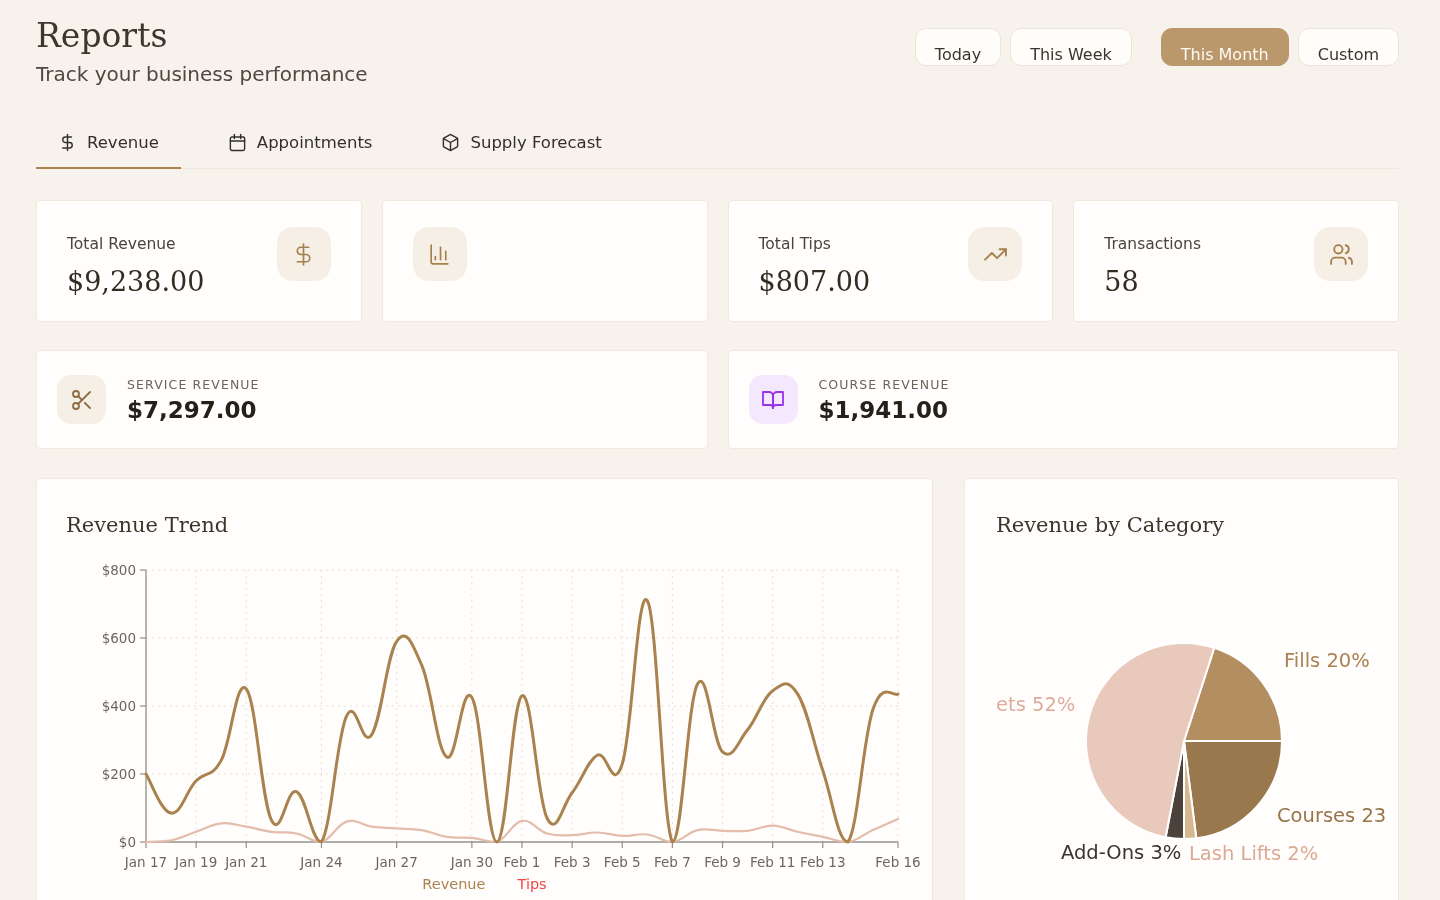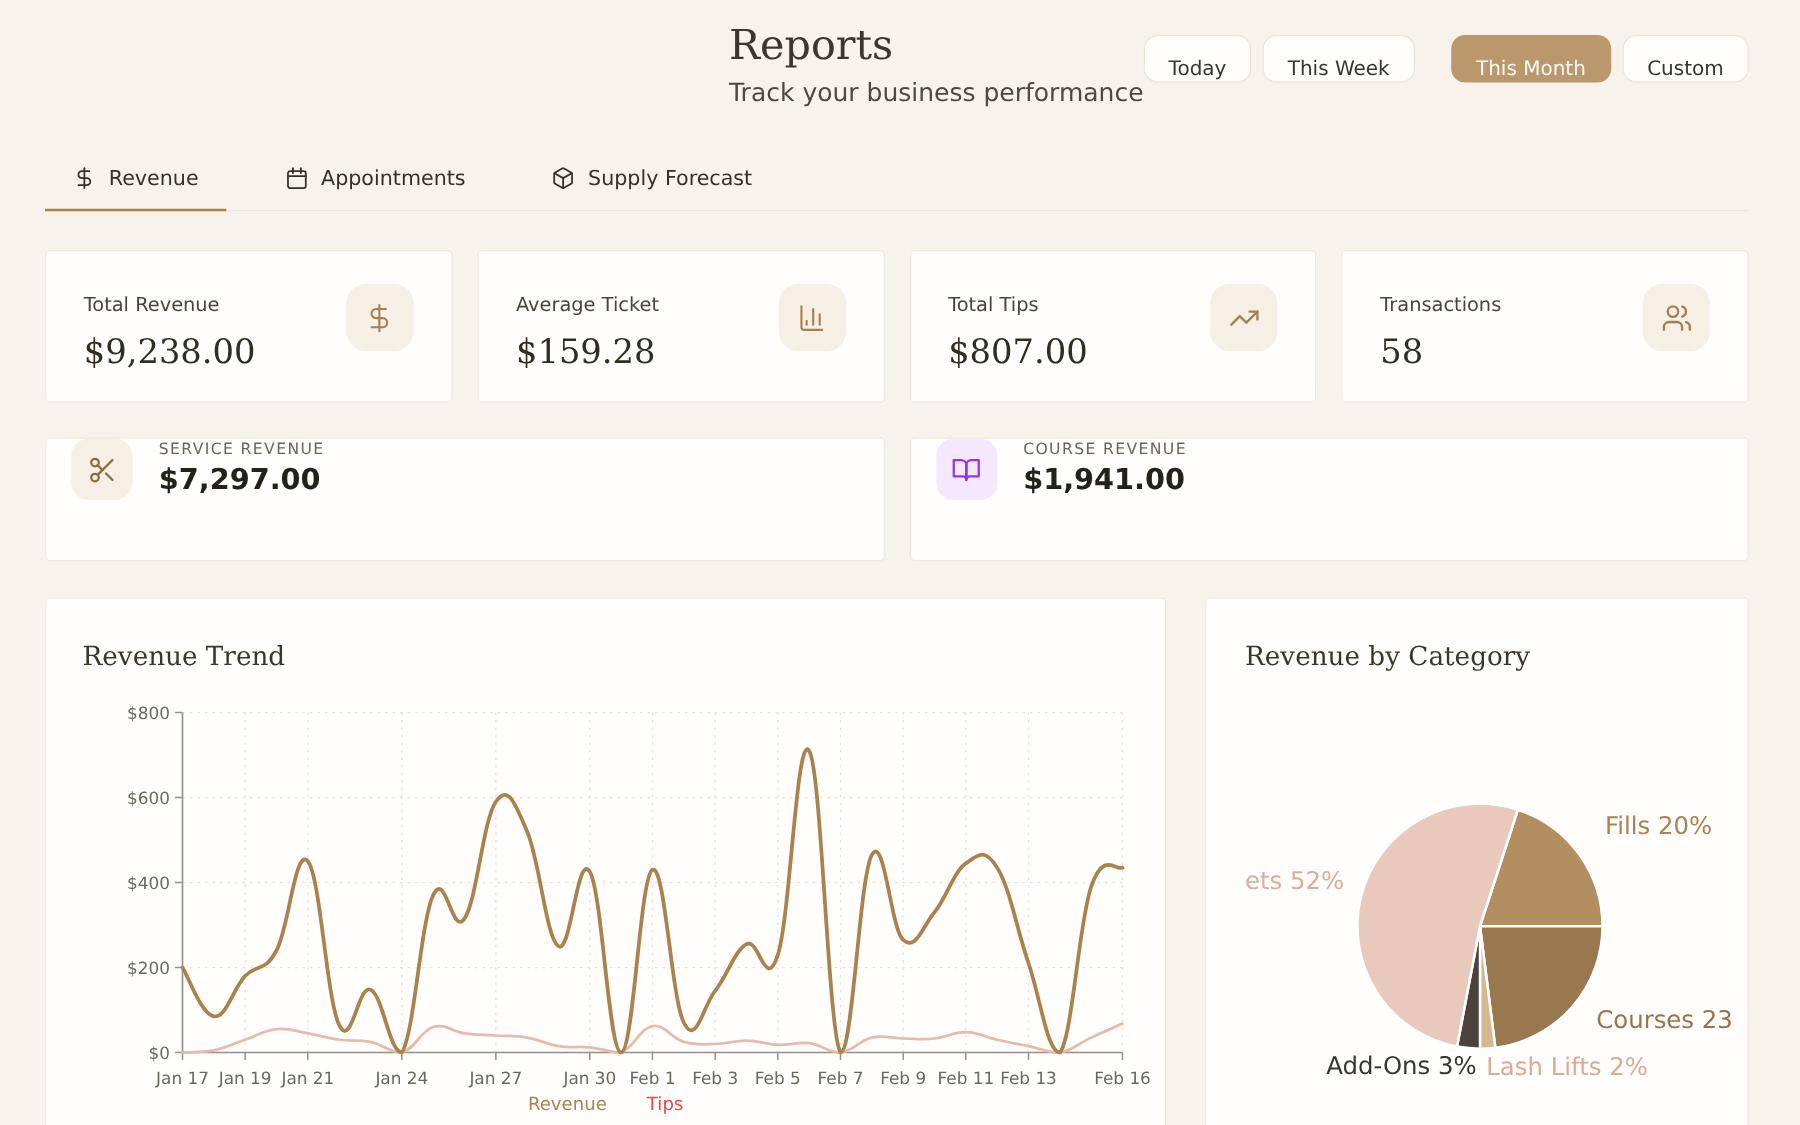--- a/index.html
+++ b/index.html
@@ -1,20 +1,20 @@
 <!DOCTYPE html>
 <html><head>
 <meta charset="utf-8">
 <style>
   html,body{margin:0;padding:0;background:#f7f3ec;}
   .page{position:relative;width:1440px;height:900px;overflow:hidden;background:#f7f3ec;
         font-family:"DejaVu Sans",sans-serif;color:#3a342c;}
 
   
-  .topbar{display:flex;justify-content:flex-end;align-items:flex-start;padding:16px 41px 0 36px;}
+  .topbar{display:flex;justify-content:space-between;align-items:flex-start;padding:16px 41px 0 36px;}
   .page-title{font-family:"DejaVu Serif",serif;font-weight:400;font-size:33px;margin:0;color:#3d362c;}
   .page-subtitle{font-size:20px;color:#4e4840;margin-top:7px;}
   .filters{display:flex;gap:9px;margin-top:12px;}
   .filter-btn{height:38px;padding:16px 19px;border-radius:11px;border:1px solid #ece4d7;background:#fffdf9;
               font-size:16px;color:#3a342c;font-family:inherit;cursor:pointer;}
   .filter-btn.active{background:#bb976c;border-color:#bb976c;color:#fdfaf4;margin-left:20px;}
 
   
   .tabs{display:flex;gap:25px;margin:34px 41px 0 36px;border-bottom:1px solid #eee7db;}
   .tab{display:flex;align-items:center;gap:10px;padding:13px 22px 15px;font-size:16.5px;color:#33302a;
@@ -28,21 +28,21 @@
              padding:26px 30px;display:flex;justify-content:space-between;}
   .stat-label{font-size:15.5px;color:#49443c;margin-top:8px;}
   .stat-value{font-family:"DejaVu Serif",serif;font-size:27px;color:#332c23;margin-top:13px;}
   .icon-tile{width:54px;height:54px;border-radius:16px;background:#f6efe6;color:#a5804e;
              display:flex;align-items:center;justify-content:center;flex:none;}
   .icon-tile svg{width:25px;height:25px;}
 
   
   .breakdown-row{display:grid;grid-template-columns:1fr 1fr;gap:20px;margin:28px 41px 0 36px;}
   .rev-card{background:#fffefc;border:1px solid #f0e8dc;border-radius:4px;height:99px;box-sizing:border-box;
-            display:flex;gap:21px;padding:0 20px;}
+            display:flex;align-items:center;gap:21px;padding:0 20px;}
   .rev-tile{width:49px;height:49px;border-radius:14px;display:flex;align-items:center;justify-content:center;flex:none;}
   .rev-tile svg{width:24px;height:24px;}
   .rev-label{font-size:12.5px;letter-spacing:1.1px;color:#6b645a;}
   .rev-value{font-size:23px;font-weight:bold;color:#25201a;margin-top:5px;font-family:"DejaVu Sans",sans-serif;}
 
   
   .charts-row{display:flex;gap:31px;margin:29px 41px 0 36px;}
   .chart-card{background:#fffefc;border:1px solid #f0e8dc;border-radius:4px;position:relative;height:480px;box-sizing:border-box;overflow:hidden;}
   .trend-card{width:897px;flex:none;}
   .pie-card{width:435px;flex:none;}
@@ -105,24 +105,20 @@
         <div class="stat-value">$9,238.00</div>
       </div>
       <div class="icon-tile">
         <svg viewBox="0 0 24 24" fill="none" stroke="currentColor" stroke-width="1.6" stroke-linecap="round" stroke-linejoin="round">
             <line x1="12" y1="2" x2="12" y2="22"></line>
             <path d="M17 5H9.5a3.5 3.5 0 0 0 0 7h5a3.5 3.5 0 0 1 0 7H6"></path>
           </svg>
       </div>
     </div>
     <div class="stat-card">
-      <div>
-        <div class="stat-label">Average Ticket</div>
-        <div class="stat-value">$159.28</div>
-      </div>
       <div class="icon-tile">
         <svg viewBox="0 0 24 24" fill="none" stroke="currentColor" stroke-width="1.6" stroke-linecap="round" stroke-linejoin="round">
             <path d="M4 3v16a2 2 0 0 0 2 2h14"></path>
             <path d="M18 17V9"></path>
             <path d="M13 17V5"></path>
             <path d="M8 17v-3"></path>
           </svg>
       </div>
     </div>
     <div class="stat-card">

